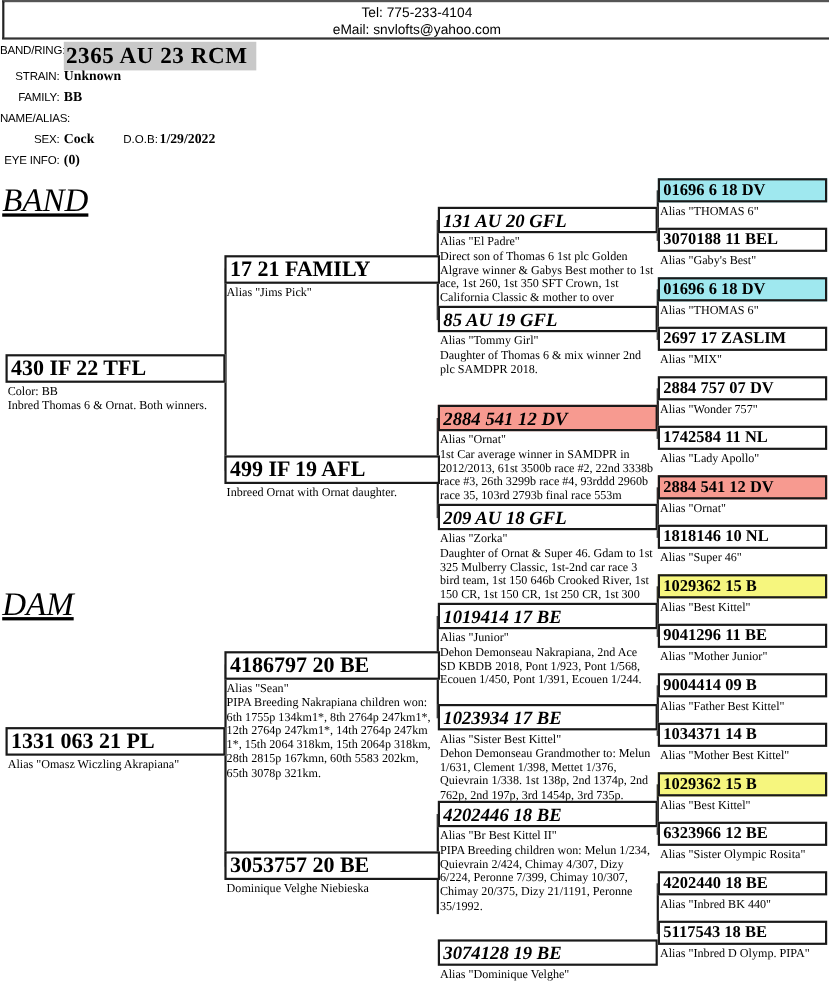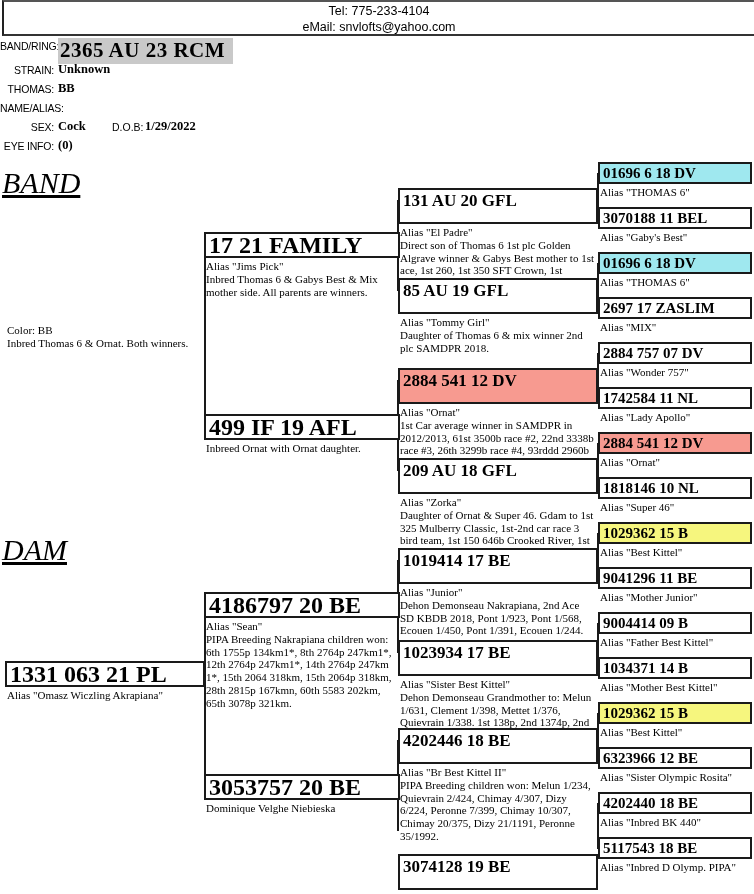--- a/index.html
+++ b/index.html
@@ -37,22 +37,22 @@
   .heading {
     position:absolute; left:2px; font-size:30px; font-style:italic;
     text-decoration:underline; font-family:"Liberation Serif", serif;
   }
   
   .pbox { position:absolute; }
   .pband {
     position:relative; z-index:2; border:2px solid #1a1a1a; background:#fff;
     font-weight:bold; padding:0 3px; white-space:nowrap; overflow:hidden;
   }
-  .g1 .pband, .g2 .pband { font-size:24px; height:26px; line-height:23px; }
-  .g3 .pband { font-size:17px; height:36px; line-height:21px; }
+  .g1 .pband, .g2 .pband { font-size:20px; height:26px; line-height:23px; }
+  .g3 .pband { font-size:17px; height:24px; line-height:21px;font-style:italic; }
   .g4 .pband { font-size:15px; height:22px; line-height:19px; }
   .pdesc { position:relative; z-index:1; padding:2px 2px 0 2px; font-size:11px; line-height:12.8px; }
   .g4 .pdesc { font-size:11px; line-height:13px; }
   .vline { position:absolute; width:2px; background:#1a1a1a; z-index:0; }
 </style>
 </head>
 <body>
 
 <div class="topbox">
   <div class="contact">
@@ -63,21 +63,21 @@
 
 <div class="inforow" style="top:38px">
   <span class="ilabel">BAND/RING:</span>
   <span class="ivalue bigband" style="background: rgb(201, 201, 201);">2365 AU 23 RCM</span>
 </div>
 <div class="inforow" style="top:62px">
   <span class="ilabel">STRAIN:</span>
   <span class="ivalue">Unknown</span>
 </div>
 <div class="inforow" style="top:81px">
-  <span class="ilabel">THOMAS:</span>
+  <span class="ilabel">FAMILY:</span>
   <span class="ivalue">BB</span>
 </div>
 <div class="inforow" style="top:100px">
   <span class="ilabel">NAME/ALIAS:</span>
   <span class="ivalue"></span>
 </div>
 <div class="inforow" style="top:119px">
   <span class="ilabel">SEX:</span>
   <span class="ivalue">Cock</span>
   <span class="dob-label">D.O.B:</span>
@@ -86,36 +86,36 @@
 <div class="inforow" style="top:138px">
   <span class="ilabel">EYE INFO:</span>
   <span class="ivalue">(0)</span>
 </div>
 
 <div class="heading" style="top:166px">BAND</div>
 <div class="heading" style="top:533px">DAM</div>
 
 <div id="tree">
     <div class="pbox g1" style="left: 5px; top: 322px; width: 200px;">
+      <div class="pband">430 IF 22 TFL</div>
       <div class="pdesc">
         <div>Color: BB</div>
         <div>Inbred Thomas 6 &amp; Ornat. Both winners.</div>
       </div>
     </div>
     <div class="pbox g1" style="left: 5px; top: 661px; width: 200px;">
       <div class="pband">1331 063 21 PL</div>
       <div class="pdesc">
         <div>Alias "Omasz Wiczling Akrapiana"</div>
       </div>
     </div>
     <div class="pbox g2" style="left: 204px; top: 232px; width: 196px;">
       <div class="pband">17 21 FAMILY</div>
       <div class="pdesc">
         <div>Alias "Jims Pick"</div>
-        <div>Inbred Thomas 6 &amp; Gabys Best &amp; Mix mother side. All parents are winners.</div>
       </div>
     </div>
     <div class="pbox g2" style="left: 204px; top: 414px; width: 196px;">
       <div class="pband">499 IF 19 AFL</div>
       <div class="pdesc">
         <div>Inbreed Ornat with Ornat daughter.</div>
       </div>
     </div>
     <div class="pbox g2" style="left: 204px; top: 592px; width: 196px;">
       <div class="pband">4186797 20 BE</div>

